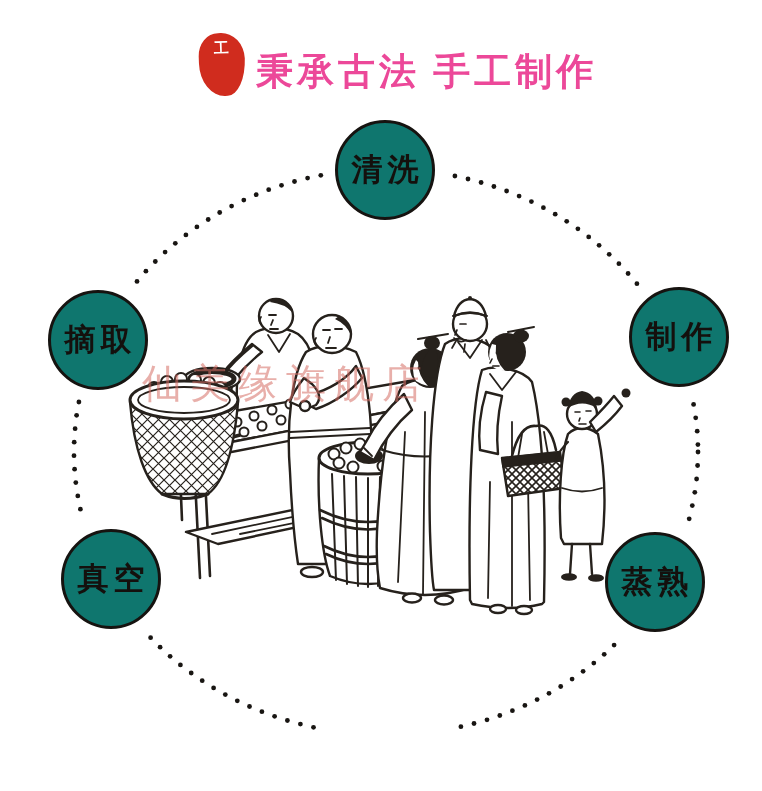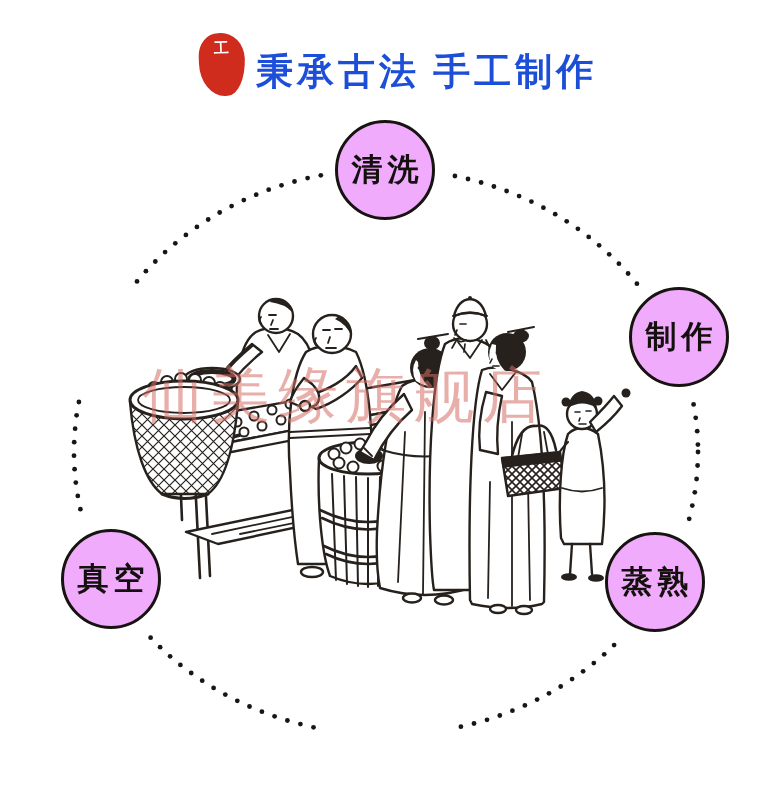--- a/index.html
+++ b/index.html
@@ -13,43 +13,43 @@
     background:#d02c1e;
     border-radius:46% 54% 42% 58% / 38% 44% 62% 56%;
     transform:rotate(-2deg);
     display:flex;justify-content:center;align-items:flex-start;
     padding-top:8px;box-sizing:border-box;
   }
   .seal span{color:#ffffff;font-size:15px;font-weight:bold;line-height:1;}
   .title{
     position:absolute;left:256px;top:47px;margin:0;
     font-size:37px;font-weight:bold;letter-spacing:4px;white-space:nowrap;
-    color:#1d4ed8;
+    color:#ec4899;
   }
   
   .ring-svg{position:absolute;left:0;top:0;z-index:1;pointer-events:none;}
   .node{
     position:absolute;width:100px;height:100px;box-sizing:border-box;
-    border:3.5px solid #161310;border-radius:50%;background:#f0abfc;
+    border:3.5px solid #161310;border-radius:50%;background:#0f766e;
     display:flex;align-items:center;justify-content:center;
     font-size:31px;font-weight:bold;letter-spacing:5px;text-indent:5px;
     z-index:5;color:#14100d;
   }
   .node-top{left:335px;top:120px;}
   .node-right-top{left:629px;top:287px;}
   .node-right-bottom{left:605px;top:532px;}
   .node-bottom{left:337px;top:684px;}
   .node-left-bottom{left:61px;top:529px;font-family:Liberation Serif, serif;}
   .node-left-top{left:48px;top:290px;}
   
   .scene{position:absolute;left:120px;top:282px;z-index:2;}
   
   .watermark{
     position:absolute;left:142px;top:356px;z-index:9;
-    font-size:60px;letter-spacing:8px;white-space:nowrap;
+    font-size:40px;letter-spacing:8px;white-space:nowrap;
     color:rgba(214,110,100,0.55);font-weight:normal;
   }
 </style>
 </head>
 <body>
 
 <div class="page">
 
   <div class="seal">
     <span>工</span>
@@ -146,20 +146,23 @@
     </div>
   <div class="node node-right-top">
       <span>制作</span>
     </div>
   <div class="node node-right-bottom">
       <span>蒸熟</span>
     </div>
   <div class="node node-left-bottom">
       <span>真空</span>
     </div>
+  <div class="node node-left-top">
+      <span>摘取</span>
+    </div>
 
   <svg class="scene" width="515" height="345" viewBox="0 0 515 345">
     <defs>
       <pattern id="weave" width="11" height="11" patternUnits="userSpaceOnUse">
         <path d="M0 11 L11 0 M0 0 L11 11" stroke="#26211c" stroke-width="1.2" fill="none"></path>
       </pattern>
       <pattern id="weave2" width="8" height="8" patternUnits="userSpaceOnUse">
         <path d="M0 8 L8 0 M0 0 L8 8" stroke="#26211c" stroke-width="1.6" fill="none"></path>
       </pattern>
     </defs>

